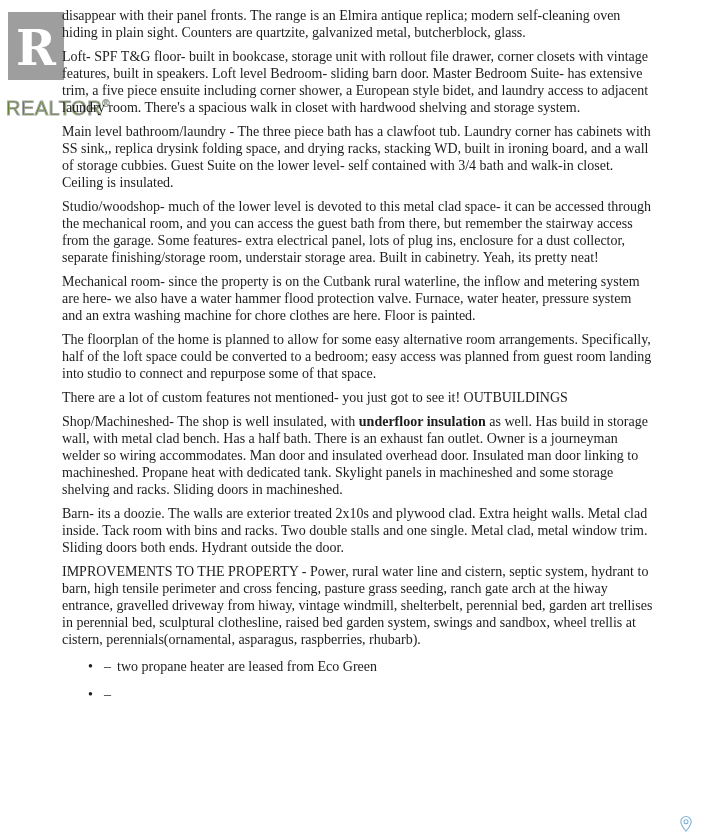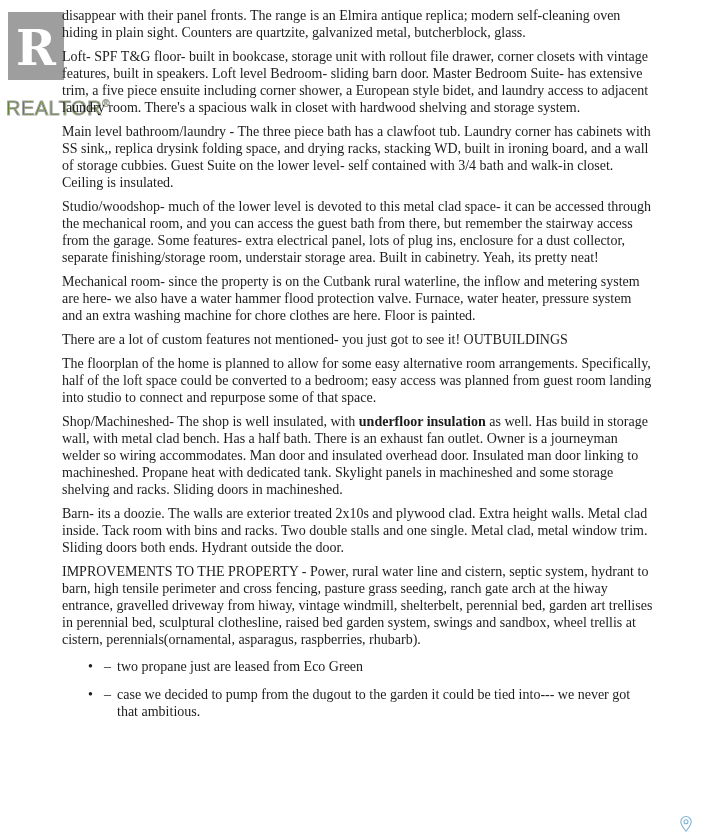--- a/index.html
+++ b/index.html
@@ -95,28 +95,28 @@
   <div class="wm-word"><span>REALTOR</span><span class="wm-reg">®</span></div>
 </div>
 
 <div class="content">
   <div>
       <p class="para"><span>disappear with their panel fronts. The range is an Elmira antique replica; modern self-cleaning oven hiding in plain sight. Counters are quartzite, galvanized metal, butcherblock, glass.</span></p>
       <p class="para"><span>Loft- SPF T&amp;G floor- built in bookcase, storage unit with rollout file drawer, corner closets with vintage features, built in speakers. Loft level Bedroom- sliding barn door. Master Bedroom Suite- has extensive trim, a five piece ensuite including corner shower, a European style bidet, and laundry access to adjacent laundry room. There's a spacious walk in closet with hardwood shelving and storage system.</span></p>
       <p class="para"><span>Main level bathroom/laundry - The three piece bath has a clawfoot tub. Laundry corner has cabinets with SS sink,, replica drysink folding space, and drying racks, stacking WD, built in ironing board, and a wall of storage cubbies. Guest Suite on the lower level- self contained with 3/4 bath and walk-in closet. Ceiling is insulated.</span></p>
       <p class="para"><span>Studio/woodshop- much of the lower level is devoted to this metal clad space- it can be accessed through the mechanical room, and you can access the guest bath from there, but remember the stairway access from the garage. Some features- extra electrical panel, lots of plug ins, enclosure for a dust collector, separate finishing/storage room, understair storage area. Built in cabinetry. Yeah, its pretty neat!</span></p>
       <p class="para"><span>Mechanical room- since the property is on the Cutbank rural waterline, the inflow and metering system are here- we also have a water hammer flood protection valve. Furnace, water heater, pressure system and an extra washing machine for chore clothes are here. Floor is painted.</span></p>
+      <p class="para"><span>The floorplan of the home is planned to allow for some easy alternative room arrangements. Specifically, half of the loft space could be converted to a bedroom; easy access was planned from guest room landing into studio to connect and repurpose some of that space.</span></p>
       <p class="para"><span>There are a lot of custom features not mentioned- you just got to see it! OUTBUILDINGS</span></p>
-      <p class="para"><span>The floorplan of the home is planned to allow for some easy alternative room arrangements. Specifically, half of the loft space could be converted to a bedroom; easy access was planned from guest room landing into studio to connect and repurpose some of that space.</span></p>
       <p class="para"><span>Shop/Machineshed- The shop is well insulated, with </span><b>underfloor insulation</b><span> as well. Has build in storage wall, with metal clad bench. Has a half bath. There is an exhaust fan outlet. Owner is a journeyman welder so wiring accommodates. Man door and insulated overhead door. Insulated man door linking to machineshed. Propane heat with dedicated tank. Skylight panels in machineshed and some storage shelving and racks. Sliding doors in machineshed.</span></p>
       <p class="para"><span>Barn- its a doozie. The walls are exterior treated 2x10s and plywood clad. Extra height walls. Metal clad inside. Tack room with bins and racks. Two double stalls and one single. Metal clad, metal window trim. Sliding doors both ends. Hydrant outside the door.</span></p>
       <p class="para"><span>IMPROVEMENTS TO THE PROPERTY - Power, rural water line and cistern, septic system, hydrant to barn, high tensile perimeter and cross fencing, pasture grass seeding, ranch gate arch at the hiway entrance, gravelled driveway from hiway, vintage windmill, shelterbelt, perennial bed, garden art trellises in perennial bed, sculptural clothesline, raised bed garden system, swings and sandbox, wheel trellis at cistern, perennials(ornamental, asparagus, raspberries, rhubarb).</span></p>
     </div>
   <ul class="bullet-list">
-      <li class="bullet-item"><span class="bullet-marker">•</span><span class="bullet-dash">–</span><span>two propane just are leased from Eco Green</span></li>
-      <li class="bullet-item"><span class="bullet-marker">•</span><span class="bullet-dash">–</span><div class="bullet-cont">case we decided to pump from the dugout to the garden it could be tied into--- we never got that ambitious.</div></li>
+      <li class="bullet-item"><span class="bullet-marker">•</span><span class="bullet-dash">–</span><span>two propane heater are leased from Eco Green</span></li>
+      <li class="bullet-item"><span class="bullet-marker">•</span><span class="bullet-dash">–</span></li>
     </ul>
 </div>
 
 <svg class="pin" viewBox="0 0 14 18">
   <path d="M7 1.5 C4 1.5 1.8 3.8 1.8 6.7 C1.8 9.8 5.2 13.9 7 16.2 C8.8 13.9 12.2 9.8 12.2 6.7 C12.2 3.8 10 1.5 7 1.5 Z" fill="none" stroke-width="1.1" stroke="#7fb3d5"></path>
   <circle cx="7" cy="6.7" r="2" fill="none" stroke-width="1.1" stroke="#7fb3d5"></circle>
 </svg>
 
 </body></html>

